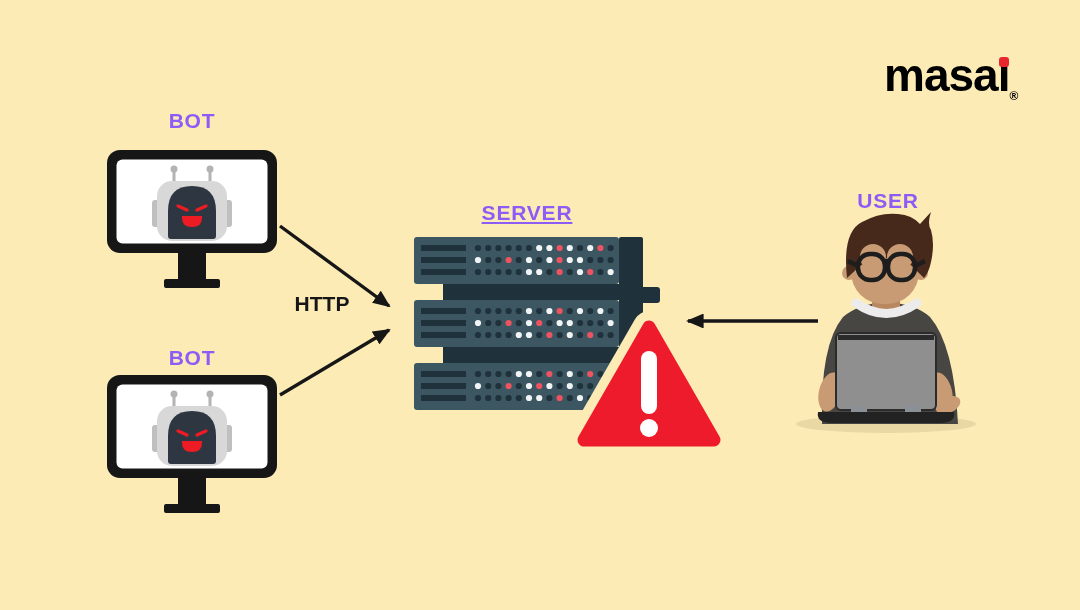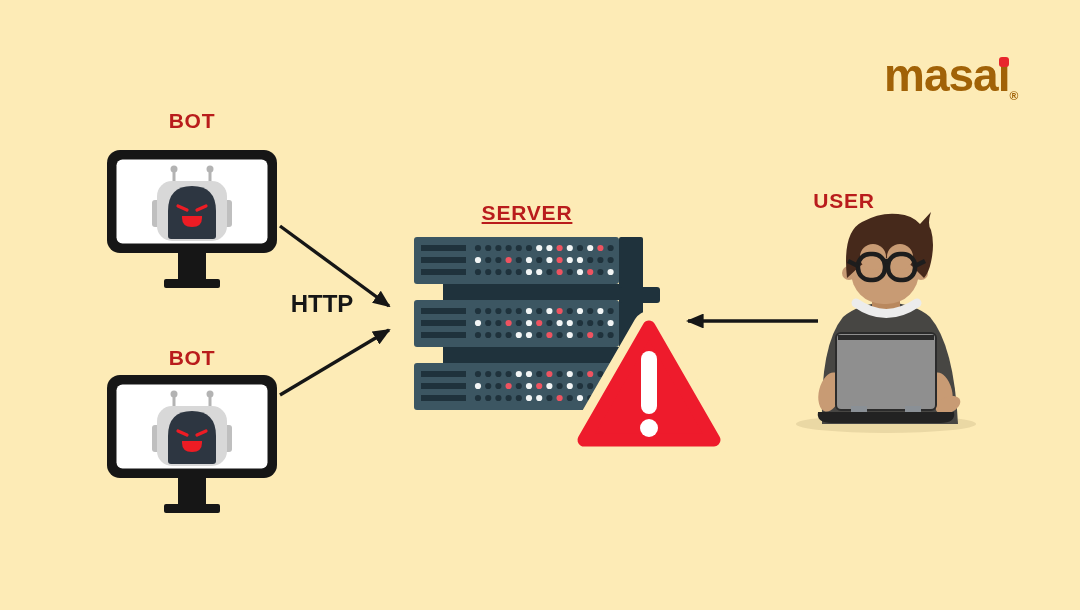--- a/index.html
+++ b/index.html
@@ -10,42 +10,42 @@
     overflow:hidden;
     font-family:"Liberation Sans", sans-serif;
     color:#161616;
   }
   .label{
     position:absolute;
     transform:translateX(-50%);
     font-weight:700;
     font-size:21px;
     letter-spacing:.8px;
-    color:#b91c1c;
+    color:#8b5cf6;
     white-space:nowrap;
     text-align:center;
   }
   .attack-label{
     position:absolute;
     transform:translateX(-50%);
     font-weight:700;
-    font-size:24px;
+    font-size:21px;
     line-height:27px;
     color:#161616;
     text-align:center;
     white-space:nowrap;
   }
   .logo{
     position:absolute;
     left:884px;top:52px;
     font-weight:700;
     font-size:46px;
     line-height:1;
     letter-spacing:-1px;
-    color:#a16207;
+    color:#000000;
     white-space:nowrap;
   }
   .logo .i-wrap{position:relative;display:inline-block;}
   .logo .i-dot{
     position:absolute;
     left:50%;top:5px;
     width:10px;height:10px;
     transform:translateX(-50%);
     background:#E8262D;
     border-radius:3px;
@@ -60,21 +60,21 @@
   svg{position:absolute;left:0;top:0;}
 </style>
 </head>
 <body>
 
 <div id="canvas">
 
   <div class="label" style="left:192px;top:109px;">BOT</div>
   <div class="label" style="left:192px;top:346px;">BOT</div>
   <div class="label" style="left:527px;top:201px;text-decoration:underline;">SERVER</div>
-  <div class="label" style="left:844px;top:189px;">USER</div>
+  <div class="label" style="left:888px;top:189px;">USER</div>
 
   <div class="attack-label" style="left:322px;top:290px;">
     <div>HTTP</div>
   </div>
 
   <div class="logo">
     <span>masa</span><span class="i-wrap"><span>ı</span><span class="i-dot"></span></span><span class="reg">®</span>
   </div>
 
   <svg width="1080" height="610" viewBox="0 0 1080 610">

